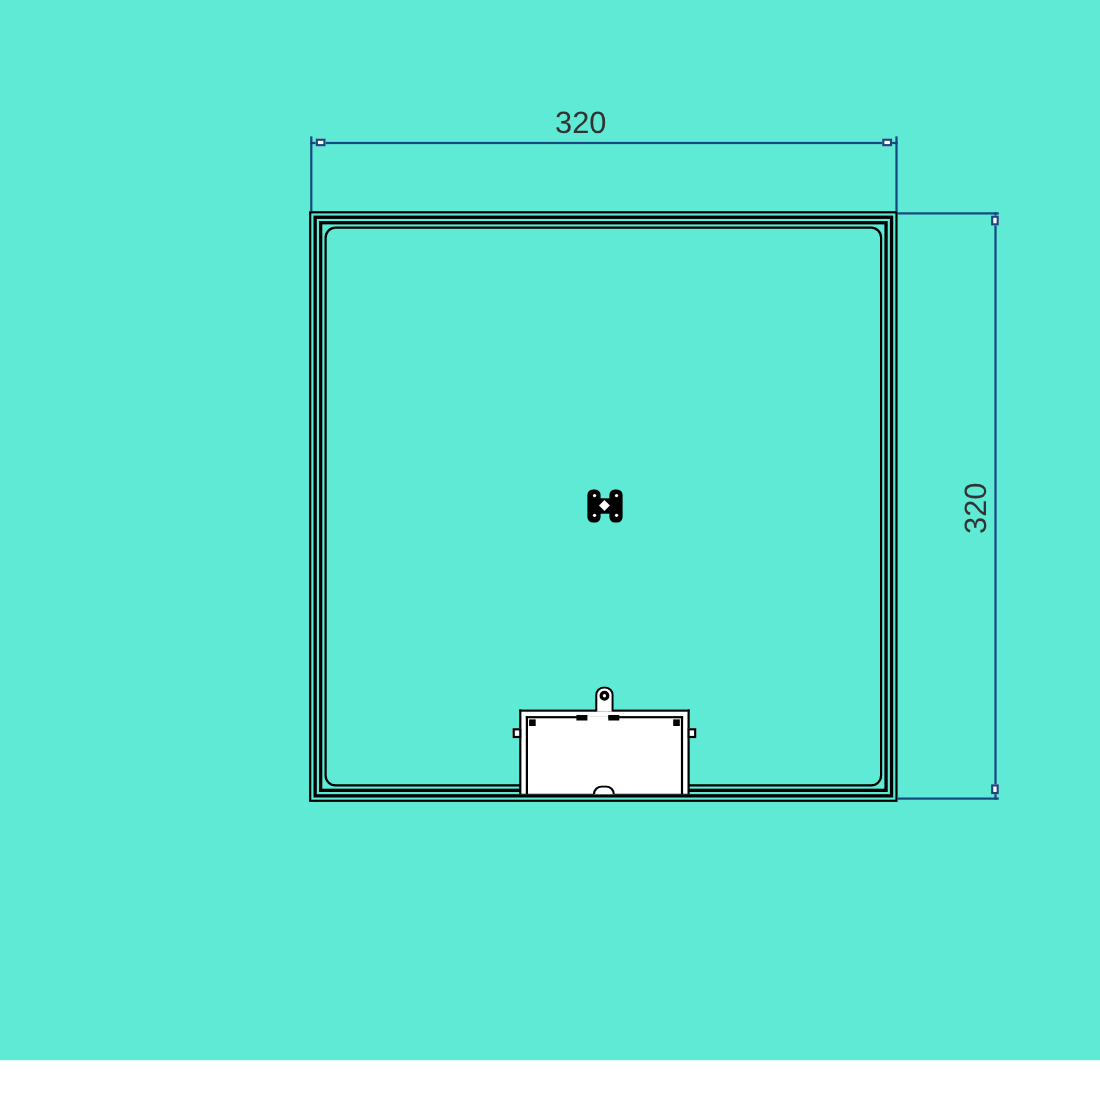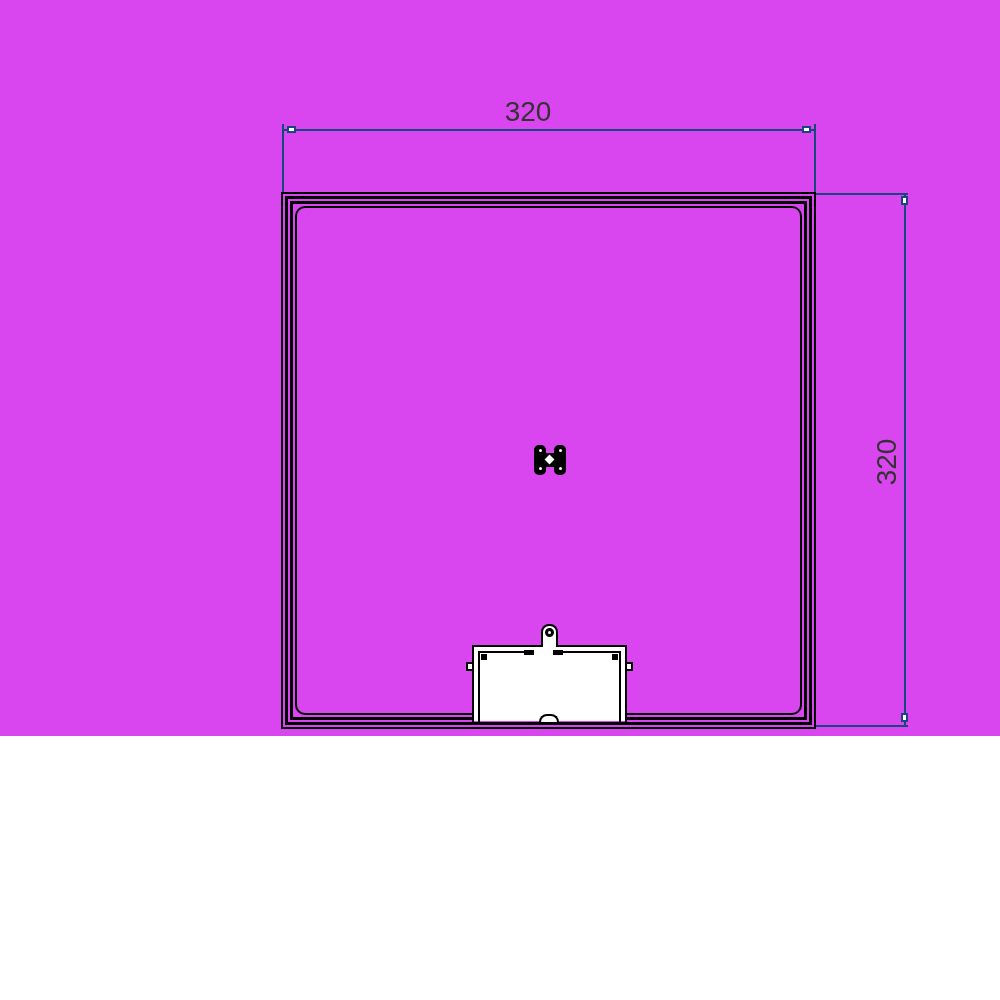--- a/index.html
+++ b/index.html
@@ -4,22 +4,22 @@
 <style>
   html, body {
     margin: 0;
     padding: 0;
     background: #ffffff;
     font-family: "Liberation Sans", sans-serif;
   }
   #canvas {
     position: relative;
     width: 1000px;
-    height: 736px;
-    background: #d946ef;
+    height: 964px;
+    background: #5eead4;
     overflow: hidden;
   }
   #canvas div { position: absolute; box-sizing: border-box; }
 
   
   .rect-outer   { left:281px; top:192px; width:535px; height:537px; border:2px solid #000; }
   .rect-band1   { left:285px; top:196px; width:527px; height:529px; border:3px solid #000; }
   .rect-band2   { left:290px; top:201px; width:517px; height:519px; border:3px solid #000; }
   .rect-inner   { left:295px; top:206px; width:507px; height:509px; border:2px solid #000; border-radius:10px; }
 

